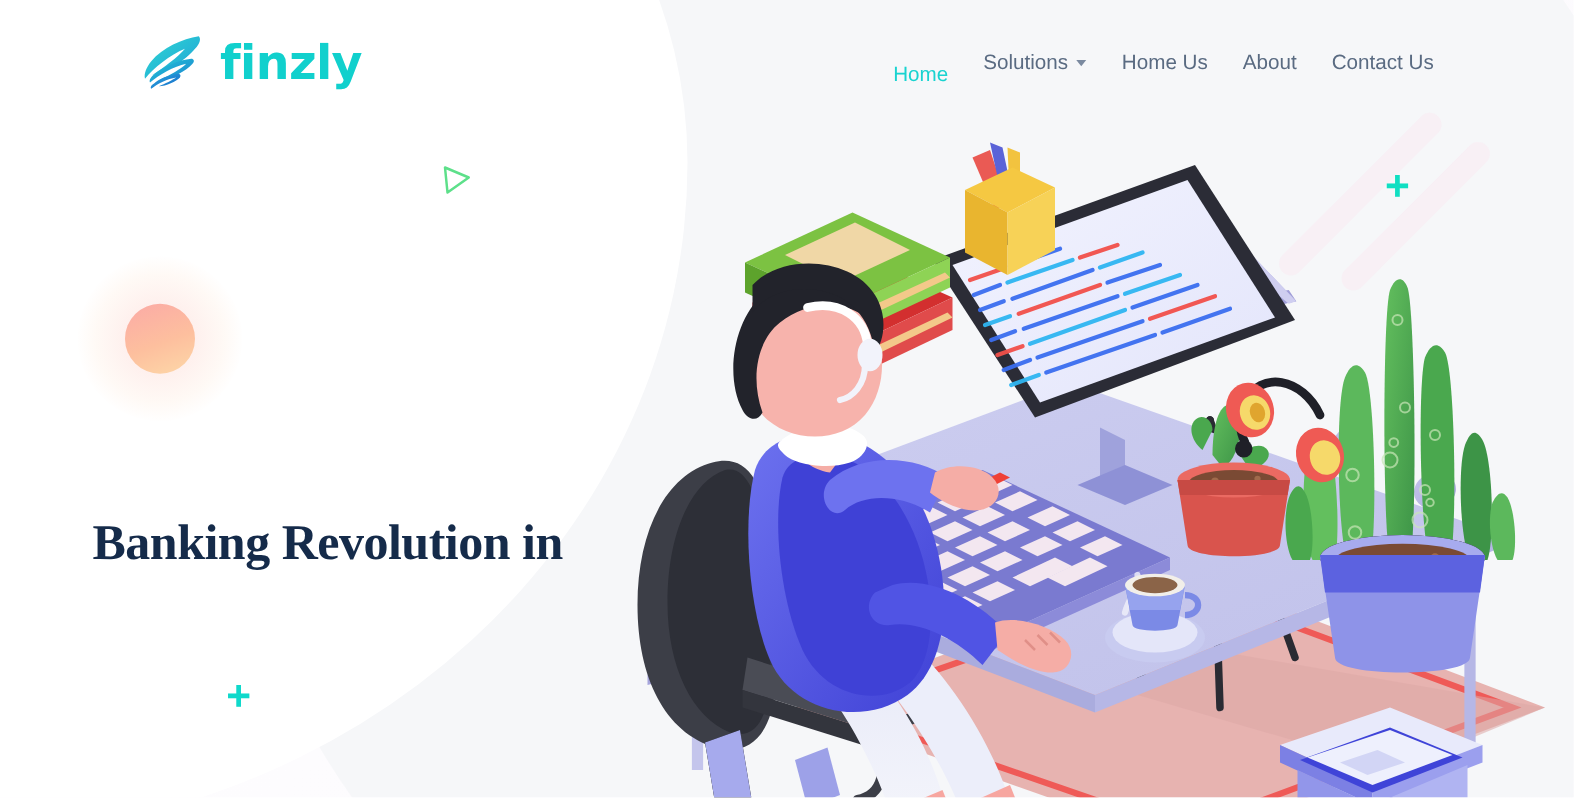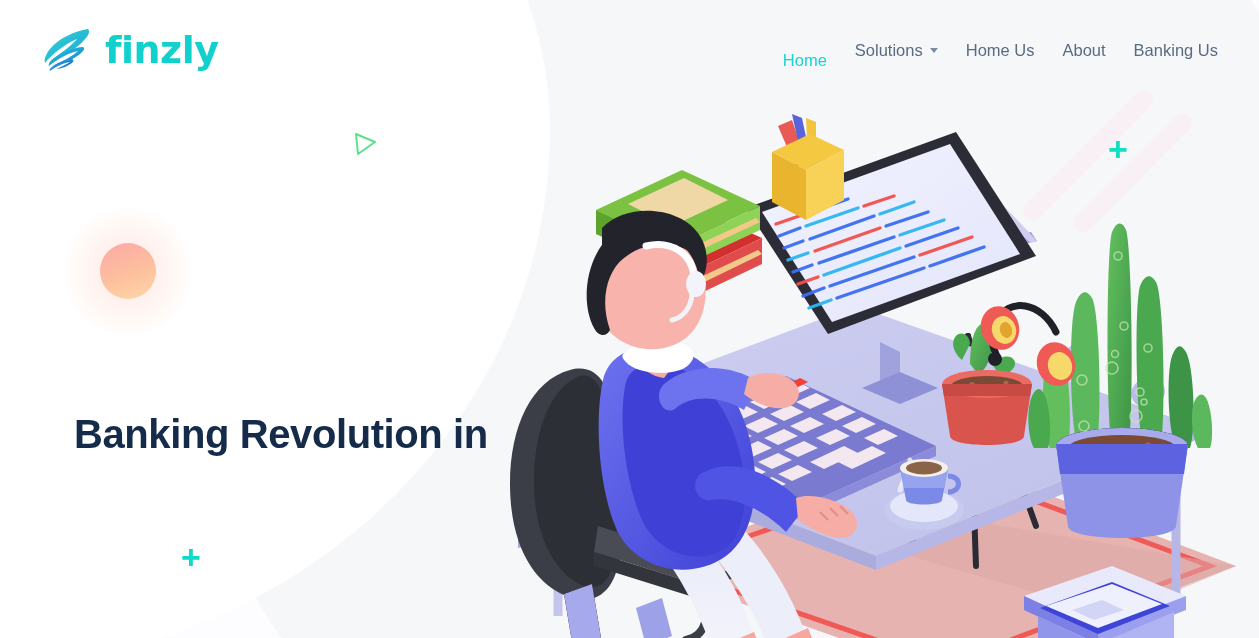--- a/index.html
+++ b/index.html
@@ -110,21 +110,21 @@
   .bars3d { position: absolute; left: 508px; top: 440px; width: 110px; height: 130px; }
 
   
   .header {
     position: absolute;
     top: 0; left: 0; right: 0;
     height: 100px;
     z-index: 20;
     display: flex;
     align-items: center;
-    padding: 0 41px;
+    padding: 0 112px;
     text-align: center;
   }
 
   .brand { display: flex; align-items: center; gap: 12px; text-decoration: none; }
   .brand-mark { width: 52px; height: 46px; display: block; }
   .brand-name {
     font-size: 38px;
     font-weight: 700;
     letter-spacing: -.5px;
     color: #11d0cd;
@@ -161,21 +161,21 @@
     position: absolute;
     left: 74px;
     top: 408px;
     z-index: 15;
   }
   .hero-line {
     font-size: 40px;
     line-height: 52px;
     font-weight: 700;
     letter-spacing: -.4px;
-    font-family: Liberation Sans, sans-serif;
+    font-family: Liberation Serif, serif;
   }
   .hero-line.l1 { color: #152b4a; }
   .hero-line.l2 { color: #12d3cd; }
 
   
   .illustration {
     position: absolute;
     left: 476px;
     top: 96px;
     width: 760px;
@@ -284,21 +284,21 @@
 
       <a class="nav-item" href="#">
         <span>Home Us</span>
       </a>
 
       <a class="nav-item" href="#">
         <span>About</span>
       </a>
 
       <a class="nav-item" href="#">
-        <span>Banking Us</span>
+        <span>Contact Us</span>
       </a>
 
     </nav>
   </header>
 
   <div class="hero-copy">
     <div class="hero-line l1">Banking Revolution in</div>
   </div>
 
   <div class="plus plus-hero">+</div>

